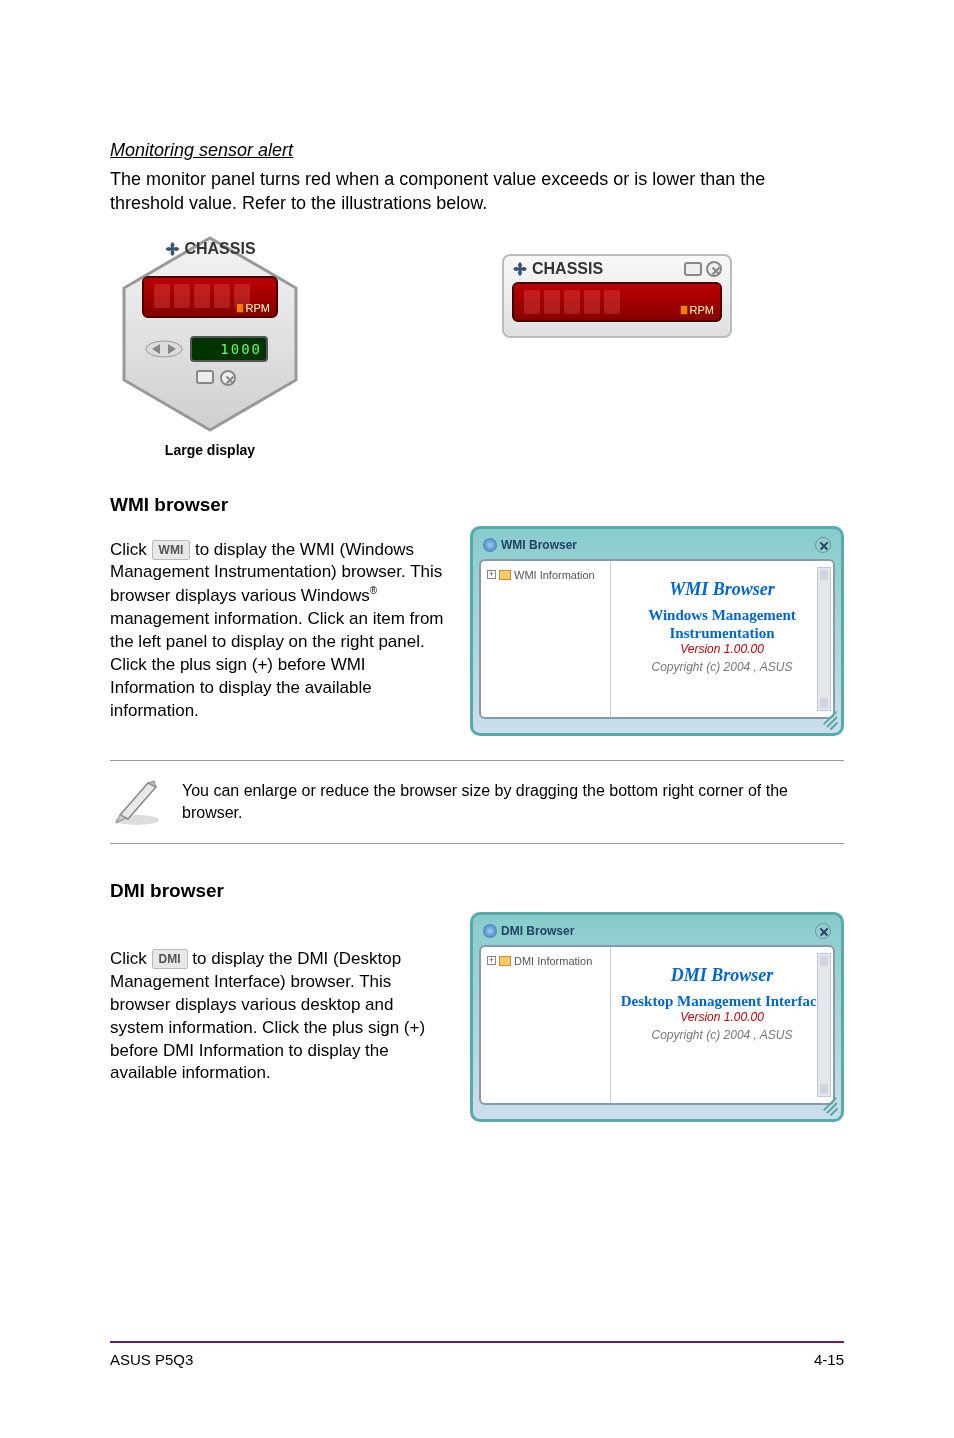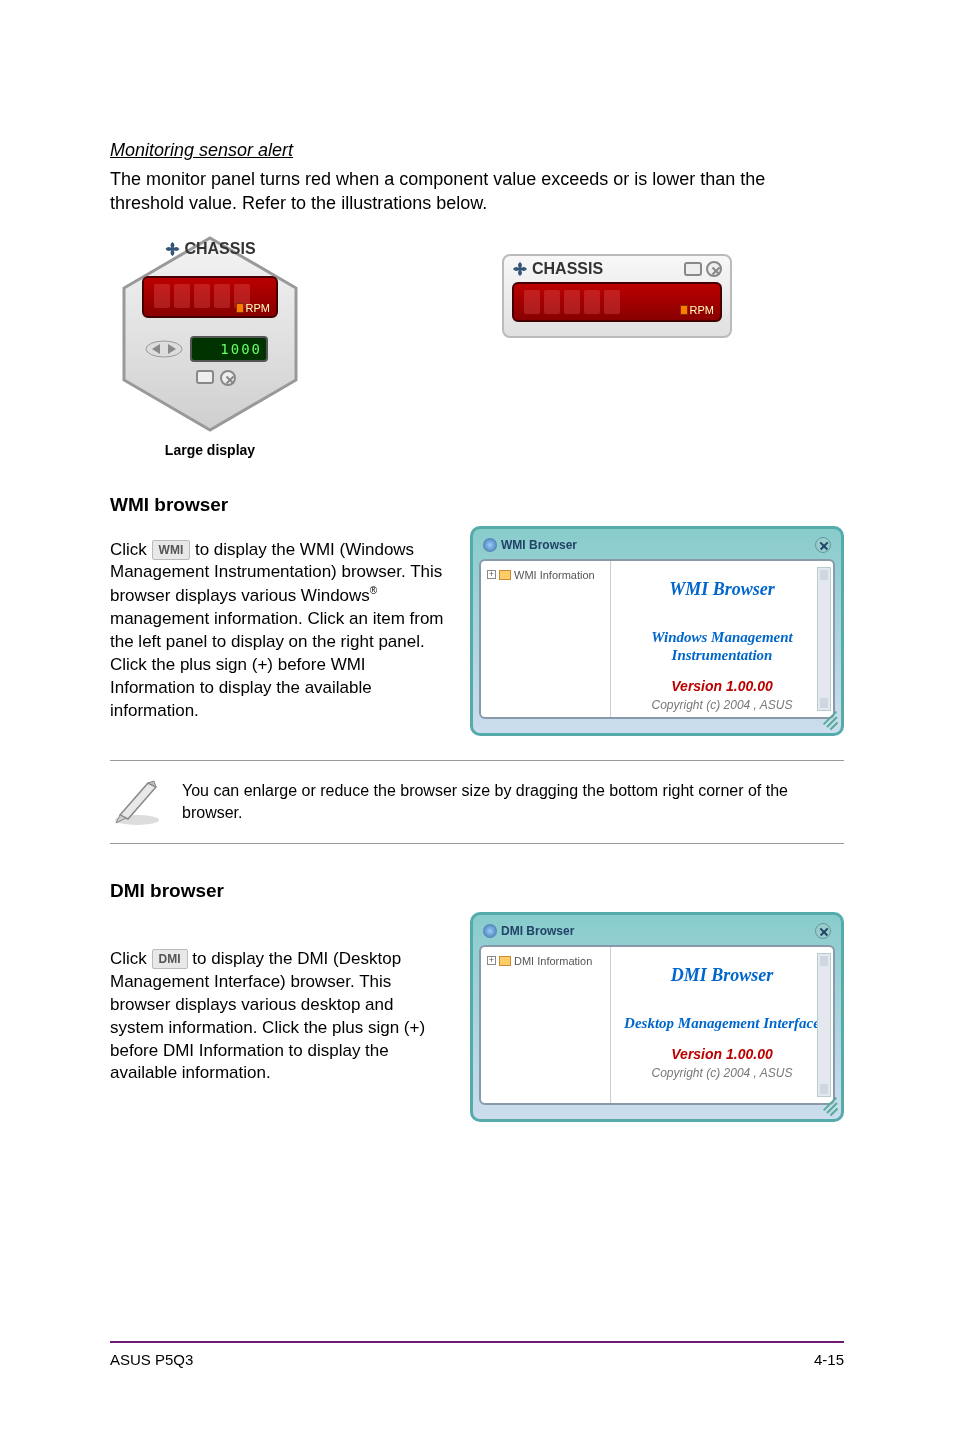--- a/index.html
+++ b/index.html
@@ -56,22 +56,22 @@
   .tb-close { width:16px;height:16px;border-radius:50%;background:#9cc;border:1px solid #699;display:inline-block;position:relative;}
   .tb-close::before,.tb-close::after{content:"";position:absolute;width:10px;height:1.5px;background:#246;top:7px;left:3px;}
   .tb-close::before{transform:rotate(45deg);} .tb-close::after{transform:rotate(-45deg);}
   .browser-inner { background:#fff; border:2px solid #89a; border-radius:6px; height:160px; display:flex; overflow:hidden;}
   .tree-pane { width:130px; border-right:1px solid #ccd; padding:8px 6px; font-size:11px; color:#555;}
   .tree-item { display:flex; align-items:center; gap:3px;}
   .tree-plus { width:9px;height:9px;border:1px solid #888; display:inline-flex;align-items:center;justify-content:center;font-size:9px;line-height:1;color:#555;}
   .tree-folder { width:12px;height:10px;background:#fc6;border:1px solid #c83;display:inline-block;}
   .content-pane { flex:1; padding:10px 6px; text-align:center; position:relative;}
   .cp-title { color:#06c; font-weight:bold; font-style:italic; font-family: "Times New Roman", serif; font-size:18px; margin-top:8px;}
-  .cp-sub { color:#06c; font-weight:bold; font-style:italic; font-family: "Times New Roman", serif; font-size:15px; margin-top:28px; line-height:1.2;}
-  .cp-ver { color:#b00; font-weight:bold; font-style:italic; font-size:14px; margin-top:14px;}
+  .cp-sub { color:#06c; font-weight:bold; font-family: "Times New Roman", serif; font-size:15px; margin-top:6px; line-height:1.2;}
+  .cp-ver { color:#b00; font-weight:normal; font-style:italic; font-size:12px; }
   .cp-copy { color:#777; font-style:italic; font-size:12px; margin-top:4px;}
   .scroll-stub { position:absolute; right:2px; top:6px; bottom:6px; width:14px; background:#e4e8ee; border:1px solid #bcc;}
   .scroll-stub::before{content:"";position:absolute;top:2px;left:2px;right:2px;height:10px;background:#cfd6e0;}
   .scroll-stub::after{content:"";position:absolute;bottom:2px;left:2px;right:2px;height:10px;background:#cfd6e0;}
   .resize-grip { position:absolute; right:4px; bottom:4px; width:22px; height:18px; }
   .resize-grip span{position:absolute;width:18px;height:2px;background:#5a9;transform:rotate(-45deg);}
   .resize-grip span:nth-child(1){bottom:2px;right:-2px;width:10px;}
   .resize-grip span:nth-child(2){bottom:6px;right:-2px;width:14px;}
   .resize-grip span:nth-child(3){bottom:10px;right:-2px;width:18px;}
 

